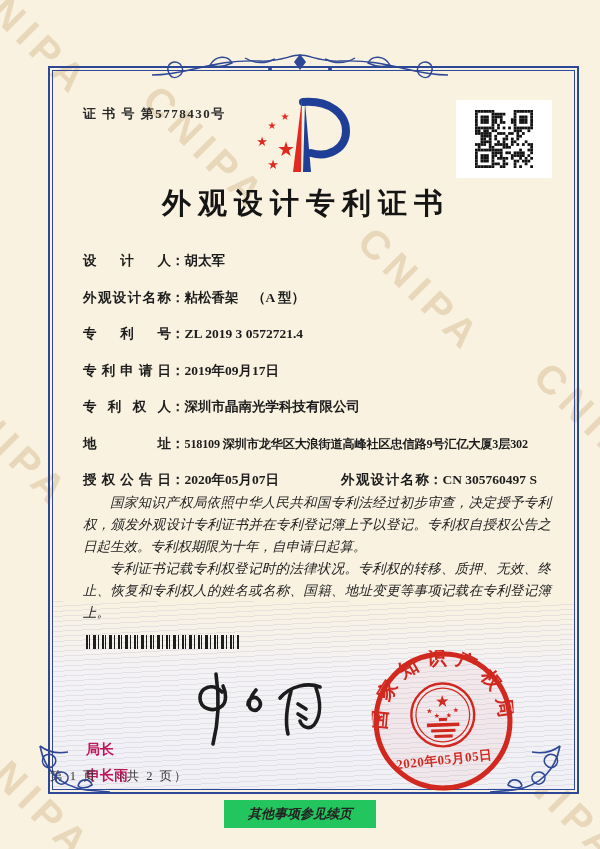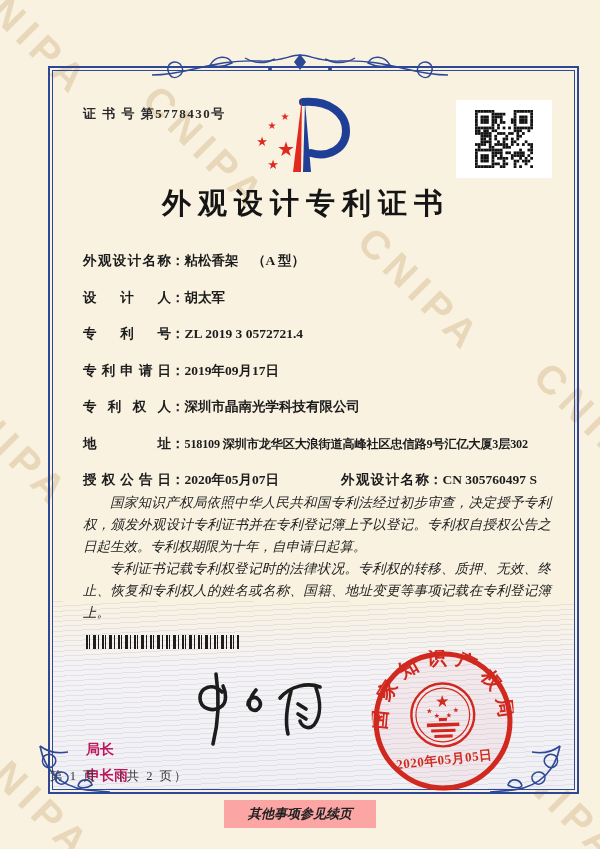--- a/index.html
+++ b/index.html
@@ -75,21 +75,21 @@
     position:absolute;left:-10px;right:-10px;bottom:23px;text-align:center;
     color:#cf1d12;font-weight:bold;font-size:13px;letter-spacing:.5px;
     transform:rotate(-4deg);font-family:"Liberation Serif",serif;
   }
   .pageinfo{
     position:absolute;left:0;right:0;top:700px;text-align:left;
     font-size:12.5px;color:#333;letter-spacing:2px;
   }
   .footnote{
     position:absolute;top:800px;left:50%;transform:translateX(-50%);z-index:2;
-    background:#fca5a5;padding:5px 24px;white-space:nowrap;
+    background:#22c55e;padding:5px 24px;white-space:nowrap;
     font-style:italic;font-weight:bold;font-size:13px;color:#222;
   }
   .orn-top{position:absolute;left:50%;top:49px;transform:translateX(-50%);z-index:2;width:300px;height:34px;}
   .orn-bl{position:absolute;left:38px;top:744px;width:74px;height:52px;z-index:2;}
   .orn-br{position:absolute;right:38px;top:744px;width:74px;height:52px;z-index:2;transform:scaleX(-1);}
 </style>
 </head>
 <body>
 
 <span class="wm" style="left:28px;top:34px">CNIPA</span>
@@ -391,24 +391,24 @@
           <rect x="38.666666666666664" y="55.23809523809524" width="2.761904761904762" height="2.761904761904762" fill="#111"></rect>
           <rect x="44.19047619047619" y="55.23809523809524" width="2.761904761904762" height="2.761904761904762" fill="#111"></rect>
           <rect x="55.23809523809524" y="55.23809523809524" width="2.761904761904762" height="2.761904761904762" fill="#111"></rect>
         </svg>
     </div>
 
     <div class="title">外观设计专利证书</div>
 
     <div class="fields">
       <div class="frow">
+        <span class="flabel">设计人</span><span>：</span><span>胡太军</span>
+      </div>
+      <div class="frow">
         <span class="flabel">外观设计名称</span><span>：</span><span>粘松香架　（A 型）</span>
-      </div>
-      <div class="frow">
-        <span class="flabel">设计人</span><span>：</span><span>胡太军</span>
       </div>
       <div class="frow">
         <span class="flabel">专利号</span><span>：</span><span>ZL 2019 3 0572721.4</span>
       </div>
       <div class="frow">
         <span class="flabel">专利申请日</span><span>：</span><span>2019年09月17日</span>
       </div>
       <div class="frow">
         <span class="flabel">专利权人</span><span>：</span><span>深圳市晶南光学科技有限公司</span>
       </div>

